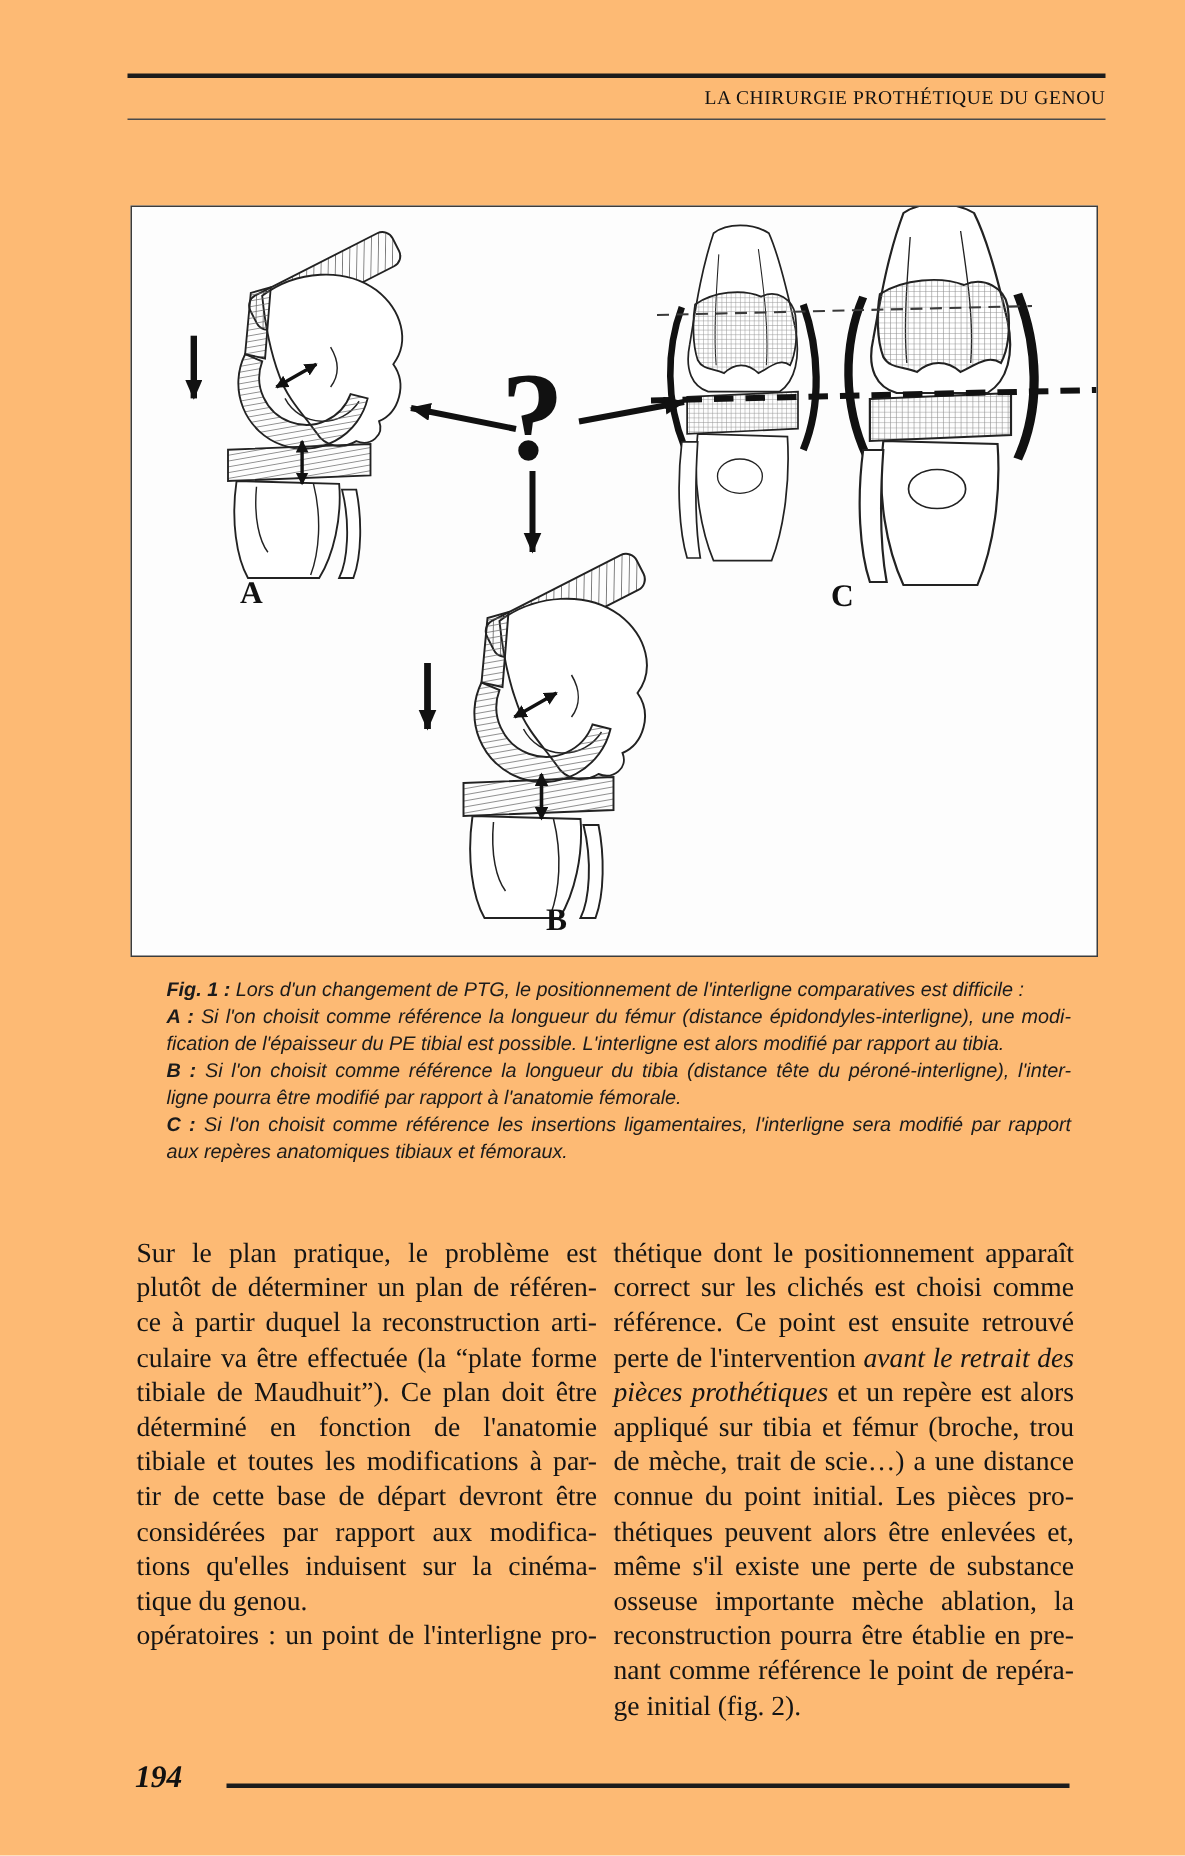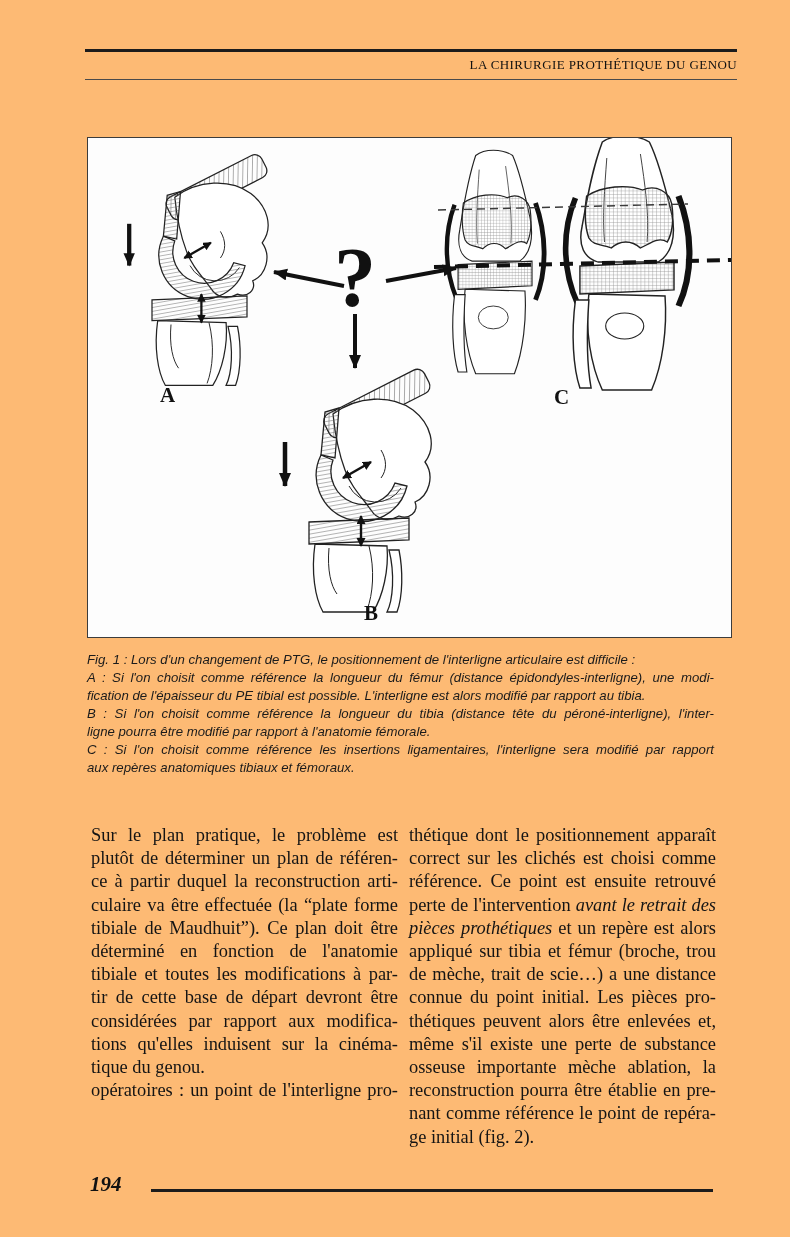--- a/index.html
+++ b/index.html
@@ -4,21 +4,21 @@
 <style>
   html,body{margin:0;padding:0;background:#fcfcfc;}
   .page{position:relative;width:790px;height:1237px;background:#fdba74;overflow:hidden;color:#161616;}
   .abs{position:absolute;}
   .rule{background:#1c1c1c;}
   .running-head{font:13px "Liberation Serif",serif;letter-spacing:.4px;color:#111;white-space:nowrap;}
   .figure-box{border:1.2px solid #3c3c3c;background:#fdfdfd;}
   .caption{width:627px;}
   .cap-line{font:italic 13.2px/18px "Liberation Sans",sans-serif;color:#1b1b1b;text-align:justify;text-align-last:justify;}
   .cap-line.end{text-align-last:left;}
-  .cap-line b{font-weight:400;}
+  .cap-line b{font-weight:700;margin-left:24px;}
   .bodycol{width:307px;}
   .body-line{font:18.4px/23.2px "Liberation Serif",serif;color:#141414;text-align:justify;text-align-last:justify;}
   .body-line.end{text-align-last:left;}
   .pagenum{font:italic 700 21px "Liberation Serif",serif;color:#111;}
   svg text{user-select:none;}
 </style>
 </head>
 <body>
 
 <div class="page">
@@ -97,21 +97,21 @@
       <line x1="267" y1="176" x2="267" y2="230" stroke="#111" stroke-width="4" marker-end="url(#mAr)"></line>
 
       <text x="72" y="264" font-family="'Liberation Serif',serif" font-size="21" font-weight="bold" fill="#111">A</text>
       <text x="276" y="482" font-family="'Liberation Serif',serif" font-size="21" font-weight="bold" fill="#111">B</text>
       <text x="466" y="266" font-family="'Liberation Serif',serif" font-size="21" font-weight="bold" fill="#111">C</text>
     </svg>
   </div>
 
   <div class="abs caption" style="left:87px;top:651px;">
 
-  <div class="cap-line end"><b>Fig. 1 :</b><span> Lors d'un changement de PTG, le positionnement de l'interligne articulaire est difficile :</span></div>
+  <div class="cap-line end"><b>Fig. 1 :</b><span> Lors d'un changement de PTG, le positionnement de l'interligne comparatives est difficile :</span></div>
       <div class="cap-line"><b>A :</b><span> Si l'on choisit comme référence la longueur du fémur (distance épidondyles-interligne), une modi-</span></div>
       <div class="cap-line end"><b></b><span>fication de l'épaisseur du PE tibial est possible. L'interligne est alors modifié par rapport au tibia.</span></div>
       <div class="cap-line"><b>B :</b><span> Si l'on choisit comme référence la longueur du tibia (distance tête du péroné-interligne), l'inter-</span></div>
       <div class="cap-line end"><b></b><span>ligne pourra être modifié par rapport à l'anatomie fémorale.</span></div>
       <div class="cap-line"><b>C :</b><span> Si l'on choisit comme référence les insertions ligamentaires, l'interligne sera modifié par rapport</span></div>
       <div class="cap-line end"><b></b><span>aux repères anatomiques tibiaux et fémoraux.</span></div>
     </div>
 
   <div class="abs bodycol" style="left:91px;top:824px;">
 

